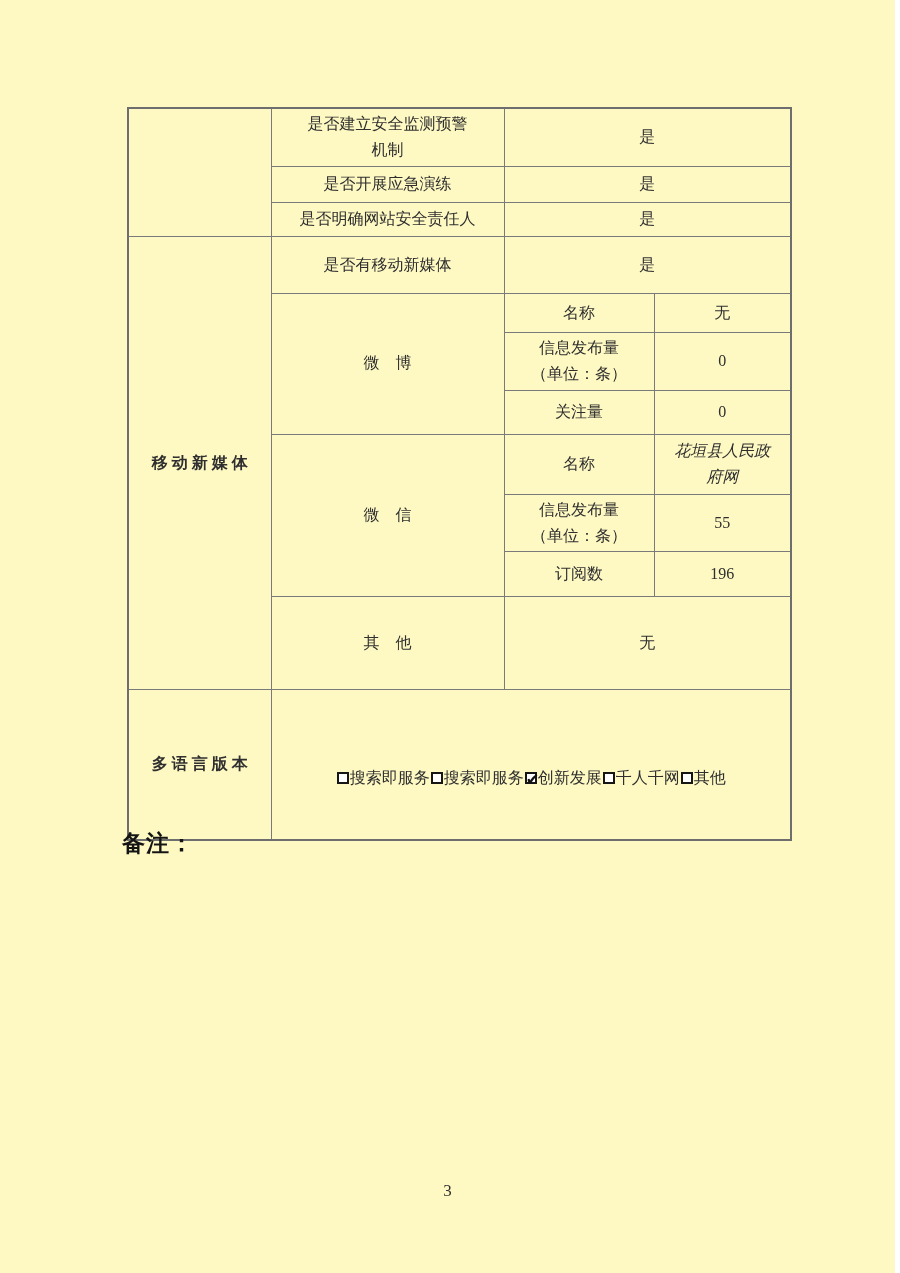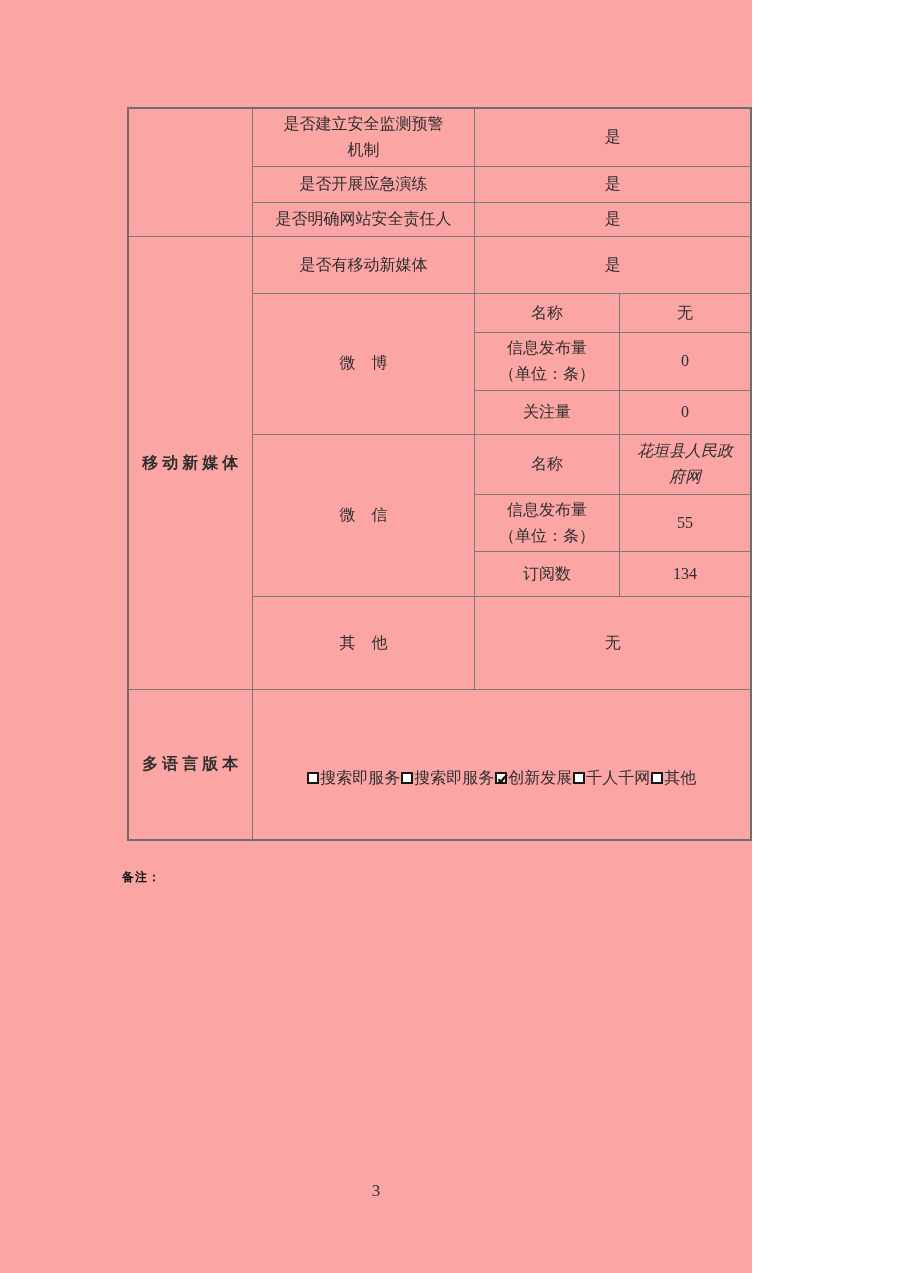--- a/index.html
+++ b/index.html
@@ -4,22 +4,22 @@
 <title>Report Page</title>
 <style>
   * { box-sizing: border-box; }
   html,body { margin:0; padding:0; background:#ffffff; }
   body {
     width:900px; height:1273px;
     font-family:"Liberation Serif","DejaVu Serif",serif;
     color:#2f2f2f;
   }
   .page {
-    position:relative; width:752px; height:1273px;
-    background:#fca5a5; overflow:hidden;
+    position:relative; width:895px; height:1273px;
+    background:#fef9c3; overflow:hidden;
   }
 
   
   table.report {
     position:absolute; left:127px; top:107px;
     border-collapse:collapse; table-layout:fixed;
     font-size:16px; color:#2f2f2f;
     border:2px solid #6e6e6e;
   }
   table.report td {
@@ -58,23 +58,23 @@
   }
   .cb[data-checked="true"]::after {
     content:"✔";
     position:absolute; left:-1px; top:-7px;
     font-size:16px; font-weight:bold; color:#111111;
     font-family:"DejaVu Sans",sans-serif;
   }
 
   
   .notes {
-    position:absolute; left:122px; top:869px;
+    position:absolute; left:122px; top:828px;
     font-family:"Liberation Sans","DejaVu Sans",sans-serif;
-    font-weight:bold; font-size:12px; color:#141414;
+    font-weight:bold; font-size:23px; color:#141414;
     letter-spacing:1px;
   }
   .pagenum {
     position:absolute; left:0; right:0; top:1181px;
     text-align:center; font-size:17px; color:#333333;
   }
 </style>
 </head>
 <body>
 
@@ -131,21 +131,21 @@
       <td class="wrap-tight">花垣县人民政
 府网</td>
     </tr>
     <tr class="rh50">
       <td>信息发布量
 （单位：条）</td>
       <td>55</td>
     </tr>
     <tr class="rh45">
       <td>订阅数</td>
-      <td>134</td>
+      <td>196</td>
     </tr>
 
     <tr class="rh93">
       <td>其　他</td>
       <td colspan="2">无</td>
     </tr>
 
     <tr class="rh150">
       <td class="section-cell">多语言版本</td>
       <td colspan="3">

